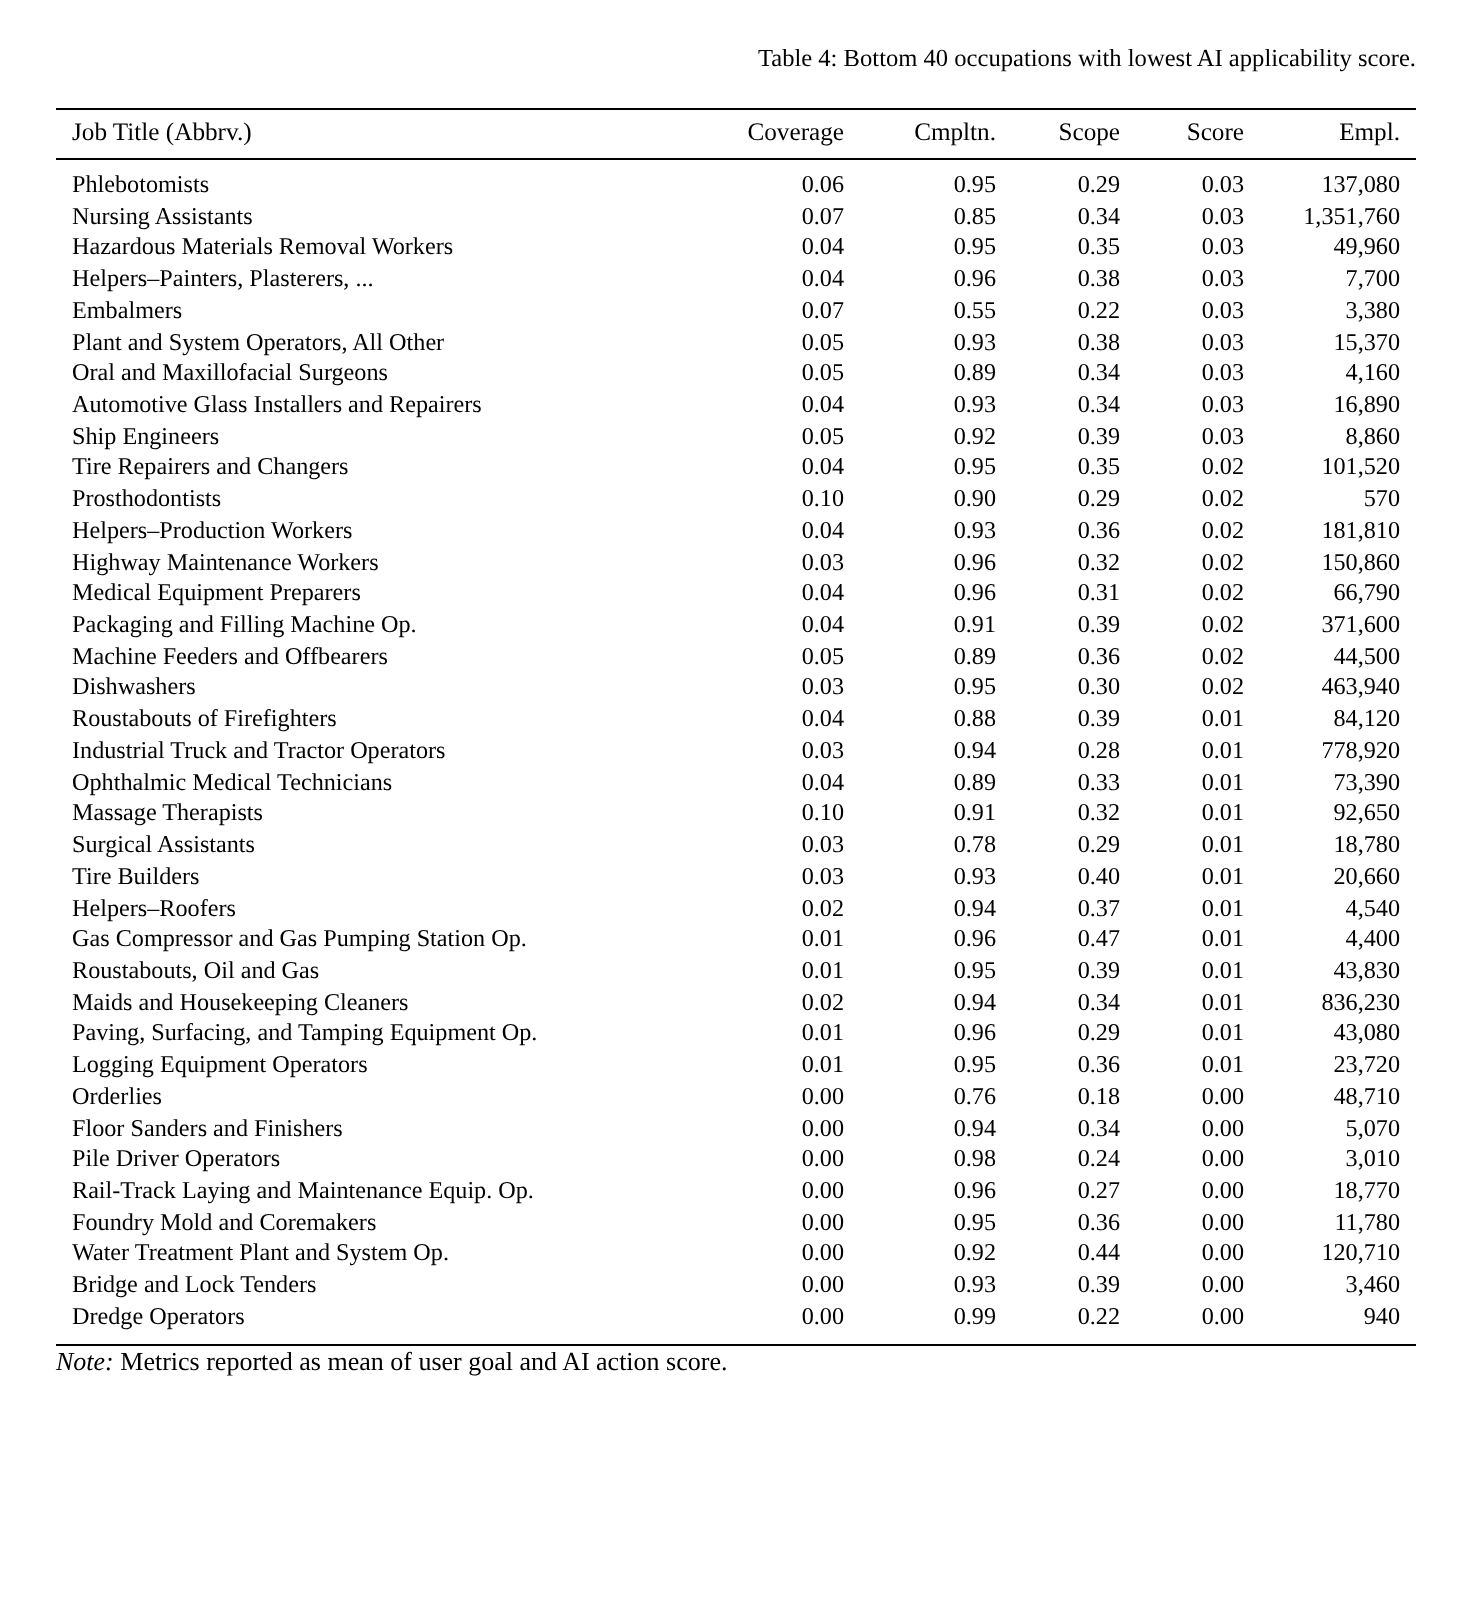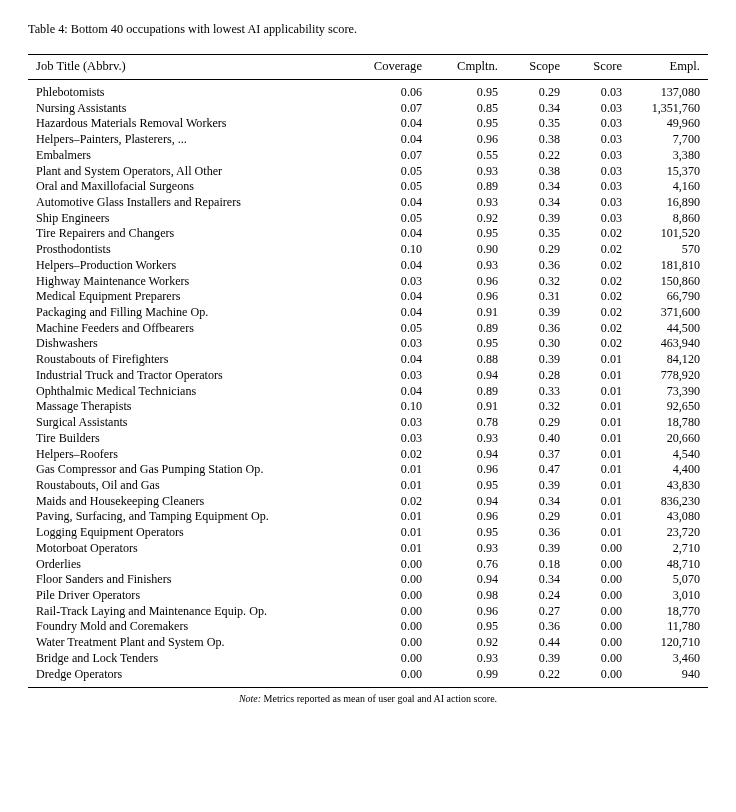--- a/index.html
+++ b/index.html
@@ -15,21 +15,21 @@
     overflow: hidden;
   }
   .page {
     width: 736px;
     height: 812px;
     position: relative;
     box-sizing: border-box;
     padding: 22px 28px 0 28px;
   }
   .caption {
-    text-align: left;
+    text-align: right;
     font-size: 12.3px;
     line-height: 1.3;
     margin: 0 0 16px 0;
   }
   table.tbl {
     width: 100%;
     border-collapse: collapse;
     font-size: 12.1px;
   }
   table.tbl th, table.tbl td {
@@ -59,23 +59,21 @@
   th.col-empl, td.col-empl { width: 78px; padding-right: 8px !important; }
   th.col-empl { padding-right: 8px !important; }
   tbody tr td {
     padding-top: 1.05px;
     padding-bottom: 1.05px;
     line-height: 1.30;
   }
   tbody tr:first-child td { padding-top: 5px; }
   tbody tr:last-child td { padding-bottom: 5px; }
   .note {
-    text-align: center;
-    font-size: 10px;
-    margin-top: 5px;
+    font-size: 13px;
     font-style: normal;
   }
   .note i { font-style: italic; }
   .divider-wrap { line-height: 0; }
   .hr-thick {
     height: 0;
     border-top: 1.3px solid #000;
     margin: 0;
   }
 </style>
@@ -328,28 +326,20 @@
         </tr>
         <tr>
           <td class="col-title">Logging Equipment Operators</td>
           <td class="num col-cov">0.01</td>
           <td class="num col-cmp">0.95</td>
           <td class="num col-scope">0.36</td>
           <td class="num col-score">0.01</td>
           <td class="num col-empl">23,720</td>
         </tr>
         <tr>
-          <td class="col-title">Motorboat Operators</td>
-          <td class="num col-cov">0.01</td>
-          <td class="num col-cmp">0.93</td>
-          <td class="num col-scope">0.39</td>
-          <td class="num col-score">0.00</td>
-          <td class="num col-empl">2,710</td>
-        </tr>
-        <tr>
           <td class="col-title">Orderlies</td>
           <td class="num col-cov">0.00</td>
           <td class="num col-cmp">0.76</td>
           <td class="num col-scope">0.18</td>
           <td class="num col-score">0.00</td>
           <td class="num col-empl">48,710</td>
         </tr>
         <tr>
           <td class="col-title">Floor Sanders and Finishers</td>
           <td class="num col-cov">0.00</td>

